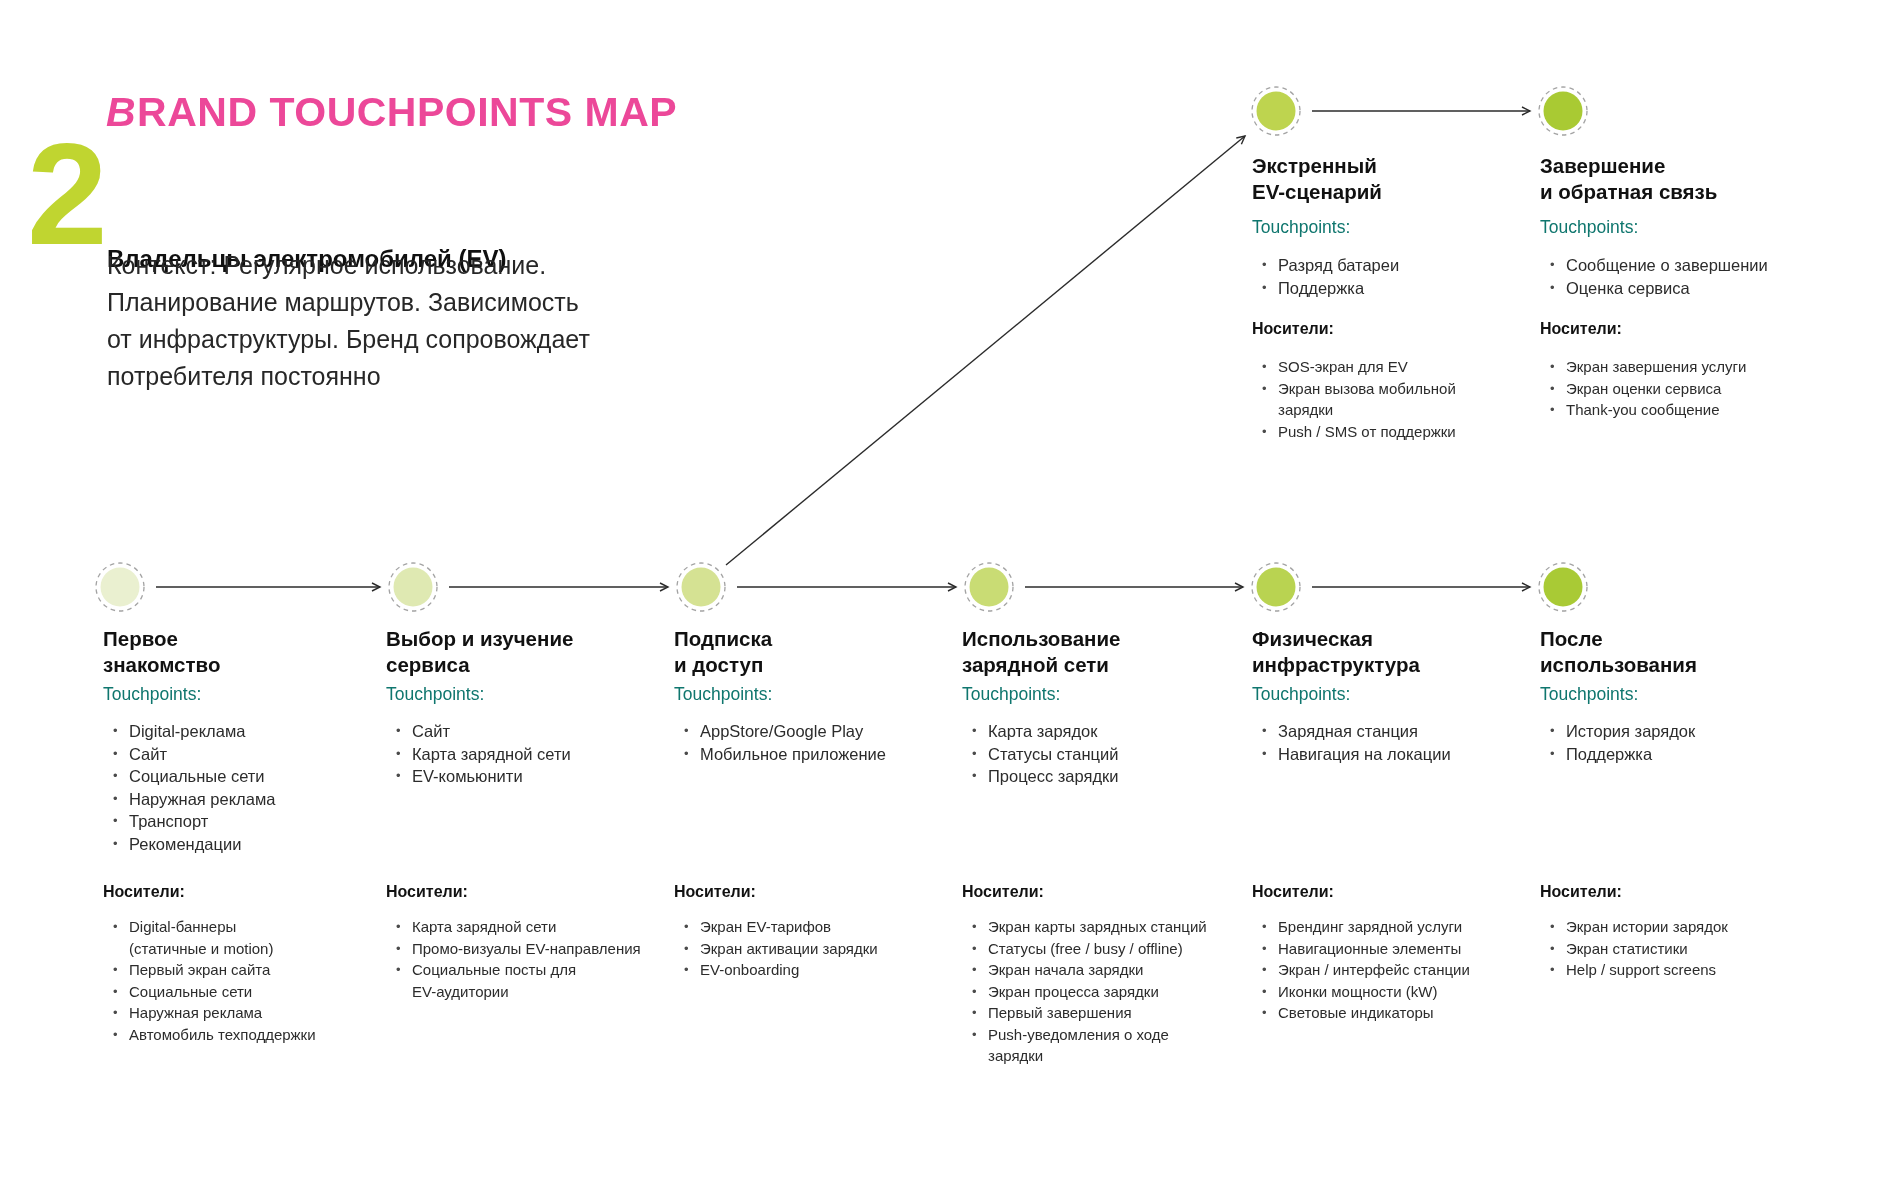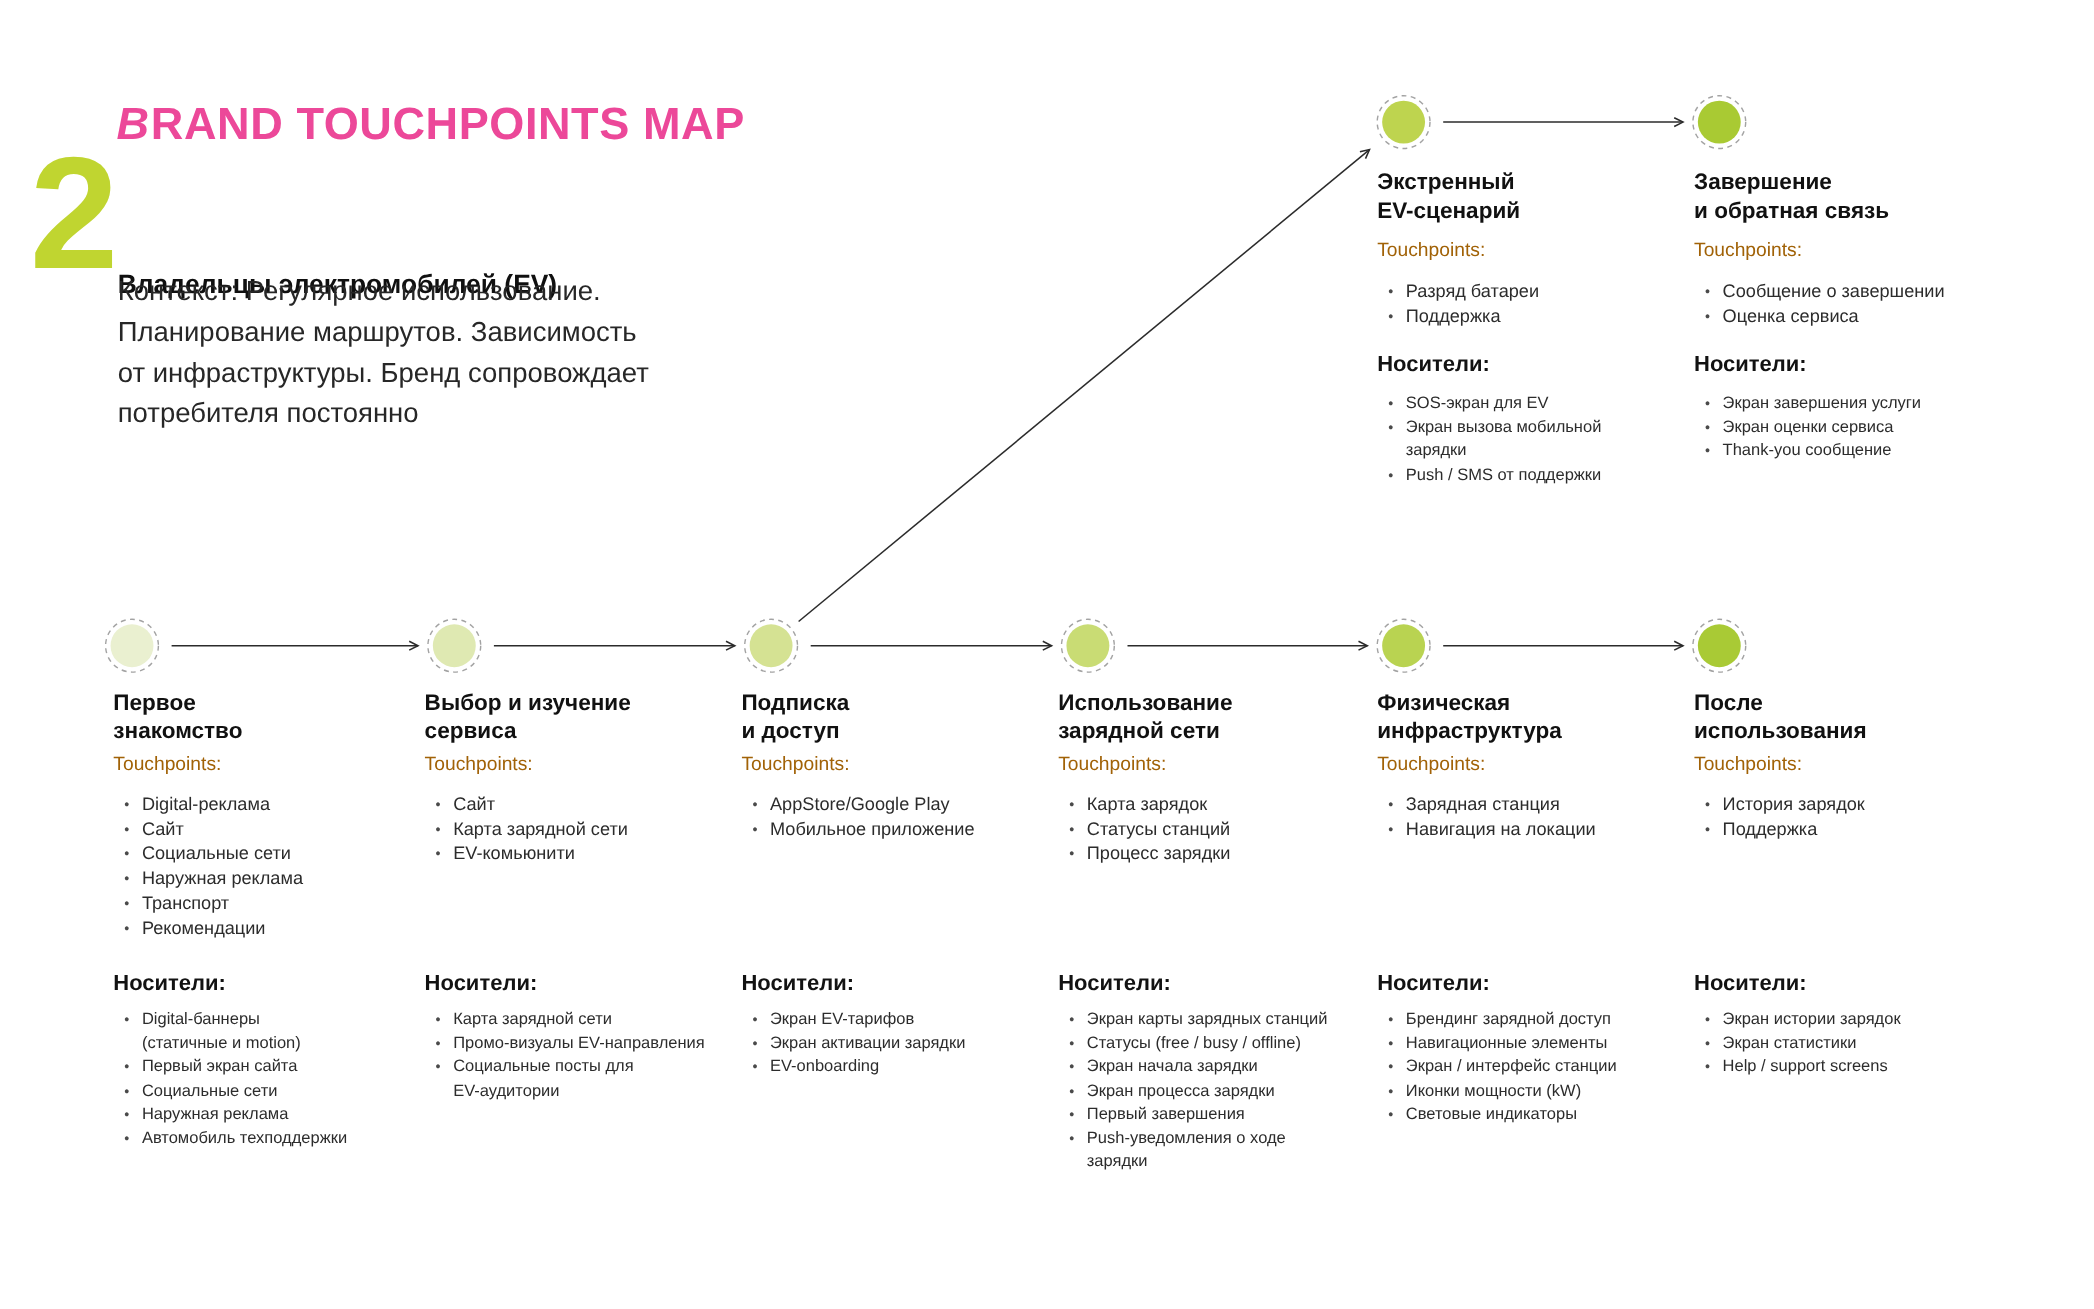--- a/index.html
+++ b/index.html
@@ -16,22 +16,22 @@
 
   
   .wires { position:absolute; left:0; top:0; width:1904px; height:1190px; z-index:1; }
   .edge { stroke:#2b2b2b; stroke-width:1.4; fill:none; }
   .ring { fill:none; stroke:#a3a3a3; stroke-width:1.3; stroke-dasharray:4.5 4; }
 
   
   .stage { position:absolute; top:0; width:292px; height:1190px; z-index:2;text-decoration:underline; }
   .stage > * { position:absolute; left:0; width:292px; }
   .s-title { font-size:20.5px; font-weight:800; line-height:25.5px; color:#111; white-space:pre-line; }
-  .s-label { font-size:17.5px; color:#a16207; }
-  .s-label.ca { font-weight:800; font-size:20px; color:#121212; }
+  .s-label { font-size:17.5px; color:#0f766e; }
+  .s-label.ca { font-weight:800; font-size:16px; color:#121212; }
   .s-list { list-style:none; }
   .s-list li { position:relative; padding-left:26px; white-space:pre-line; }
   .s-list li::before { content:"•"; position:absolute; left:10px; top:0; font-size:13px; color:#4a4a4a; }
   .tp-list li { font-size:16.5px; line-height:22.5px; color:#2c2c2c; }
   .ca-list li { font-size:15px; line-height:21.5px; color:#2c2c2c; }
 
   
   .row-bottom .s-title   { top:626px; }
   .row-bottom .s-label.tp{ top:684px; }
   .row-bottom .tp-list   { top:720px; }
@@ -191,21 +191,21 @@
   <div class="stage row-bottom" style="left:1252px">
     <h3 class="s-title">Физическая
 инфраструктура</h3>
     <div class="s-label tp">Touchpoints:</div>
     <ul class="s-list tp-list">
         <li>Зарядная станция</li>
         <li>Навигация на локации</li>
       </ul>
     <div class="s-label ca">Носители:</div>
     <ul class="s-list ca-list">
-        <li>Брендинг зарядной доступ</li>
+        <li>Брендинг зарядной услуги</li>
         <li>Навигационные элементы</li>
         <li>Экран / интерфейс станции</li>
         <li>Иконки мощности (kW)</li>
         <li>Световые индикаторы</li>
       </ul>
   </div>
 
   <div class="stage row-bottom" style="left:1540px">
     <h3 class="s-title">После
 использования</h3>

